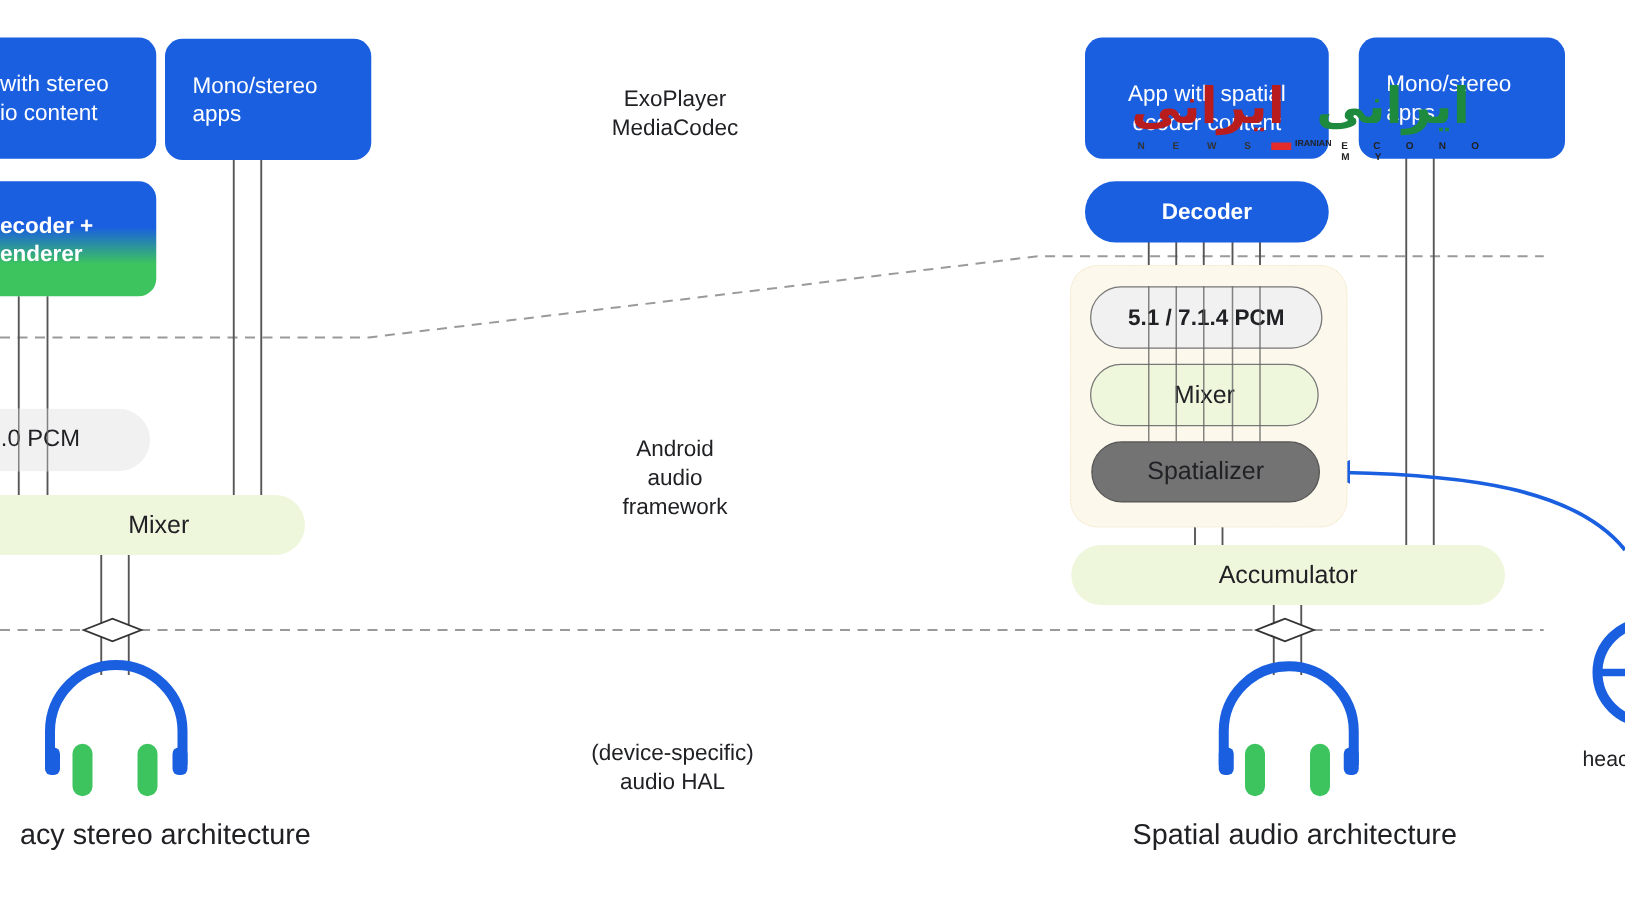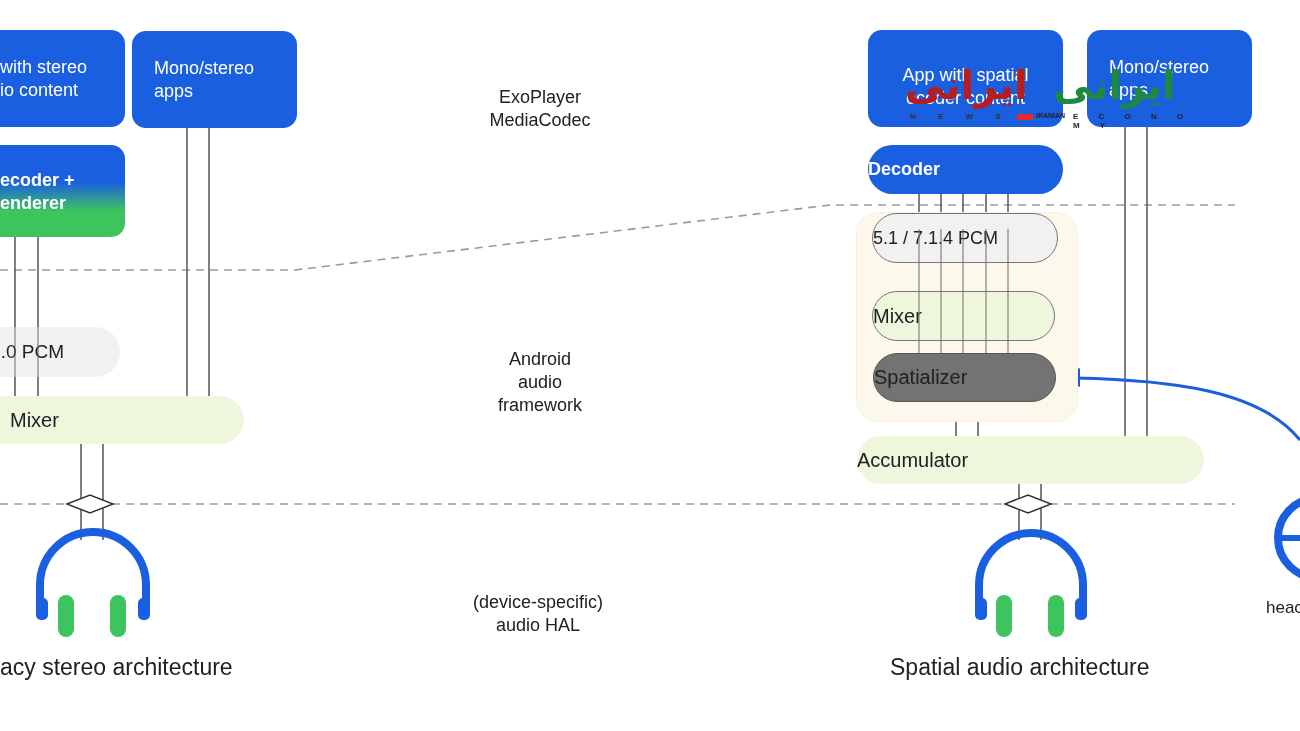--- a/index.html
+++ b/index.html
@@ -1,22 +1,22 @@
 <!DOCTYPE html>
 <html><head>
 <meta charset="utf-8">
 <style>
   html,body{margin:0;padding:0;background:#ffffff;}
   body{width:1300px;height:731px;position:relative;overflow:hidden;font-family:"Liberation Sans",sans-serif;color:#202124;}
   .abs{position:absolute;}
   .box{position:absolute;border-radius:14px;color:#ffffff;font-size:18px;line-height:23px;box-sizing:border-box;}
   .blue{background:#1a5fe0;}
-  .pill{position:absolute;border-radius:26px;display:flex;align-items:center;font-size:20px;box-sizing:border-box;}
+  .pill{position:absolute;border-radius:26px;display:flex;align-items:center;justify-content:center;font-size:20px;box-sizing:border-box;}
   .label{position:absolute;font-size:18px;text-align:center;line-height:23px;color:#202124;}
-  .caption{position:absolute;font-size:23px;color:#202124;white-space:nowrap;}
+  .caption{position:absolute;font-size:23px;color:#202124;white-space:nowrap;margin-left:16px;}
   svg{position:absolute;left:0;top:0;}
   .wm{position:absolute;font-weight:bold;}
 </style>
 </head>
 <body>
 
 <svg width="1300" height="731">
 
   <polyline points="0,270 295,270 830,205 1235,205" fill="none" stroke="#9a9a9a" stroke-width="1.6" stroke-dasharray="8,6"></polyline>
 
@@ -83,21 +83,21 @@
   <div>enderer</div>
 </div>
 <div class="pill" style="left:-40px;top:327px;width:160px;height:50px;background:#f1f1f1;justify-content:flex-end;padding-right:56px;font-size:19px;">
   <span>.0 PCM</span>
 </div>
 <div class="pill" style="left:-40px;top:396px;width:284px;height:48px;background:#eef7dc;padding-left:50px;">
   <span>Mixer</span>
 </div>
 <div class="caption" style="left:0px;top:654px;">acy stereo architecture</div>
 
-<div class="label" style="left:470px;top:86px;width:140px;">
+<div class="label" style="left:470px;top:68px;width:140px;">
   <div>ExoPlayer</div>
   <div>MediaCodec</div>
 </div>
 <div class="label" style="left:470px;top:348px;width:140px;">
   <div>Android</div>
   <div>audio</div>
   <div>framework</div>
 </div>
 <div class="label" style="left:448px;top:591px;width:180px;">
   <div>(device-specific)</div>
@@ -111,21 +111,21 @@
 <div class="box blue" style="left:1087px;top:30px;width:165px;height:97px;padding:26px 0 0 22px;">
   <div>Mono/stereo</div>
   <div>apps</div>
 </div>
 <div class="pill" style="left:868px;top:145px;width:195px;height:49px;background:#1a5fe0;color:#fff;font-weight:bold;font-size:18px;">
   <span>Decoder</span>
 </div>
 
 <div class="abs" style="left:856px;top:212px;width:220px;height:208px;background:#fdf8ec;border:1px dotted #f1e6c8;border-radius:22px;"></div>
 
-<div class="pill" style="left:872px;top:213px;width:186px;height:50px;background:#f1f1f1;border:1.5px solid #777;font-size:18px;">
+<div class="pill" style="left:872px;top:229px;width:186px;height:50px;background:#f1f1f1;border:1.5px solid #777;font-size:18px;font-weight:bold;">
   <span>5.1 / 7.1.4 PCM</span>
 </div>
 <div class="pill" style="left:872px;top:291px;width:183px;height:50px;background:#eef7dc;border:1.5px solid #777;">
   <span>Mixer</span>
 </div>
 <div class="pill" style="left:873px;top:353px;width:183px;height:49px;background:#737373;border:1.5px solid #555;">
   <span>Spatializer</span>
 </div>
 <div class="pill" style="left:857px;top:436px;width:347px;height:48px;background:#eef7dc;">
   <span>Accumulator</span>

